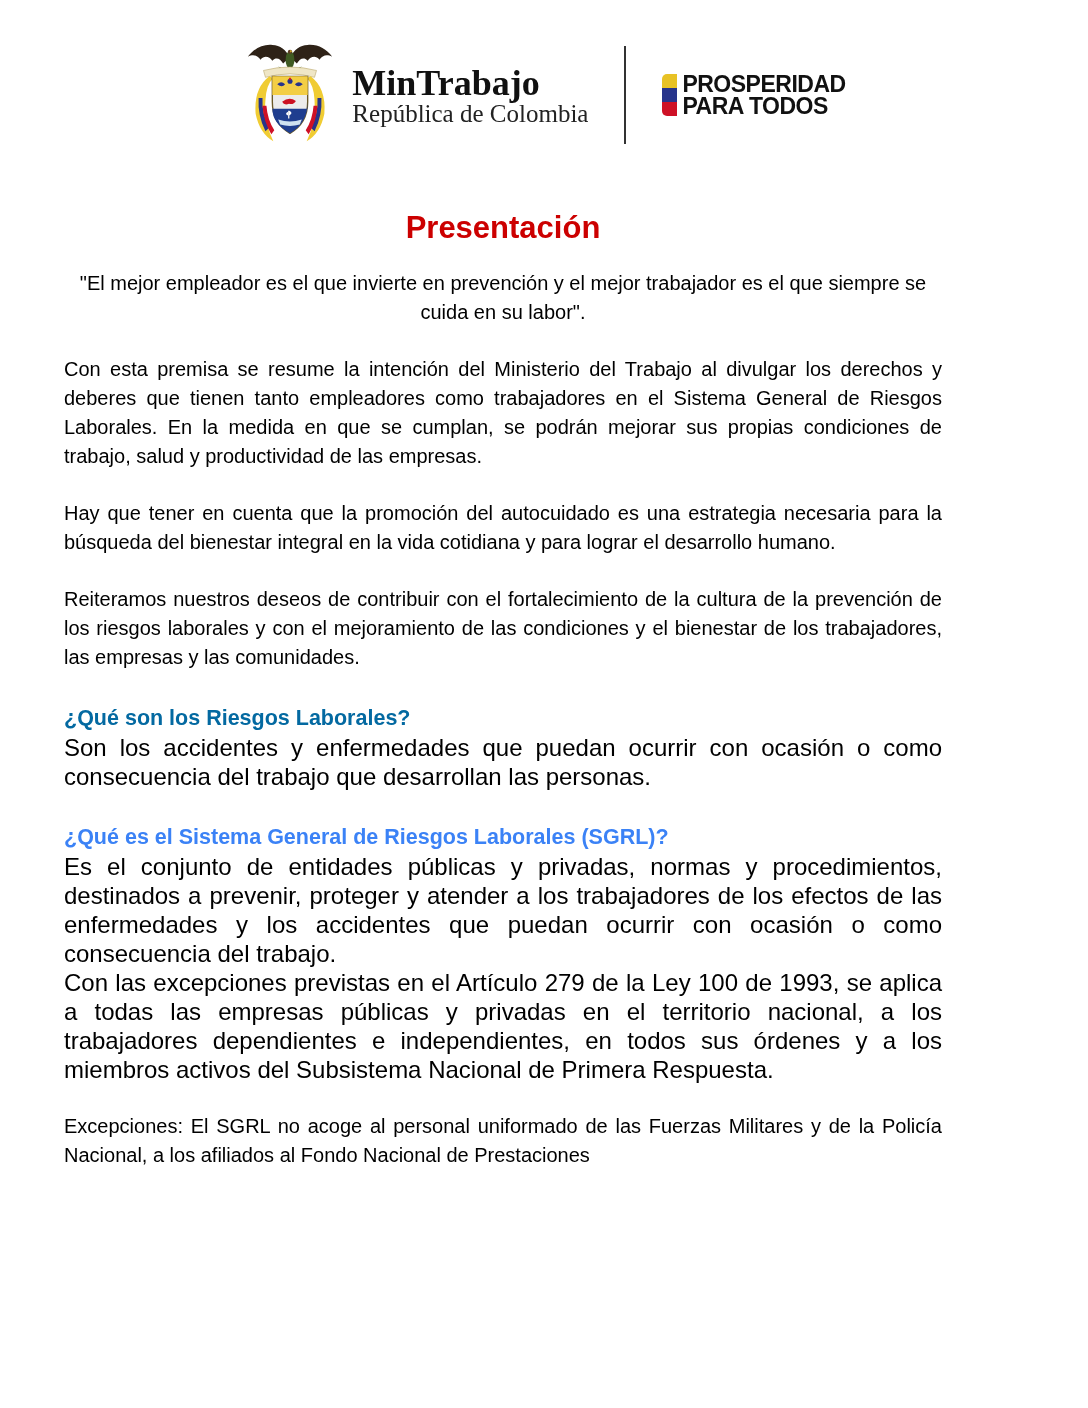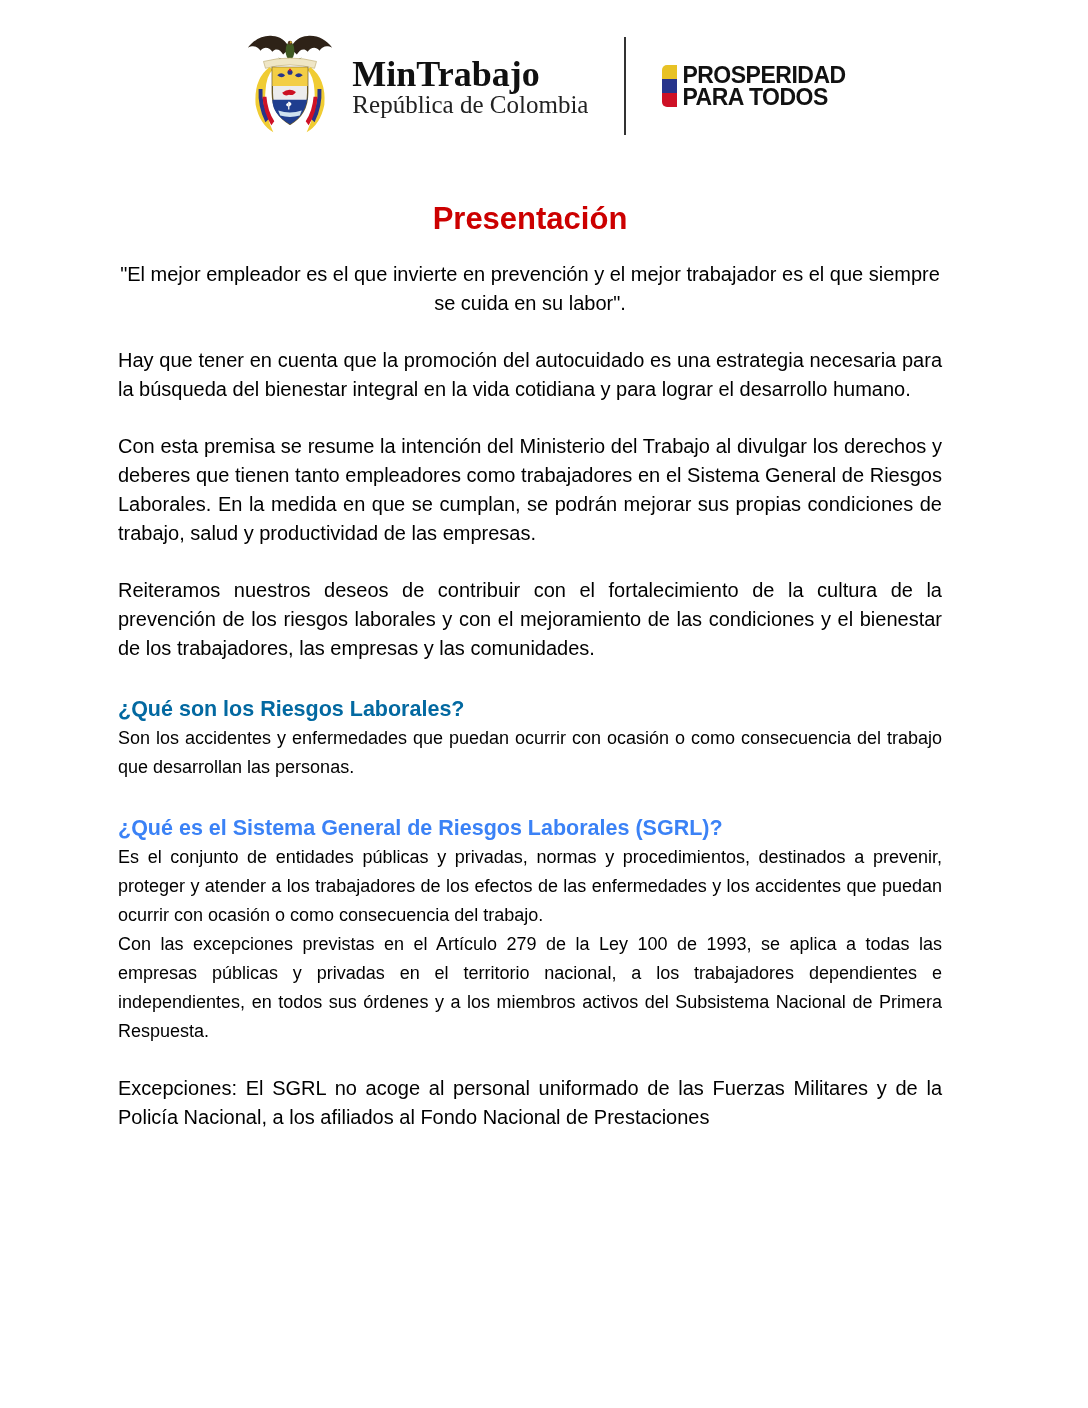--- a/index.html
+++ b/index.html
@@ -4,21 +4,21 @@
 <title>Documento</title>
 <style>
   * { margin: 0; padding: 0; box-sizing: border-box; }
   html, body { background: #ffffff; }
   body { font-family: "Liberation Sans", sans-serif; color: #000; }
 
   .page {
     position: relative;
     width: 1088px;
     height: 1196px;
-    margin: 3px auto;
+    margin: 12px auto;
     background: #ffffff;
     overflow: hidden;
   }
 
   
   .letterhead {
     display: flex;
     align-items: center;
     justify-content: center;
     padding-top: 24px;
@@ -69,21 +69,21 @@
     font-weight: bold;
     font-size: 23px;
     line-height: 20.5px;
     color: #111;
     letter-spacing: -0.5px;
     transform: scaleY(1.05);
   }
 
   
   .doc {
-    padding: 0 146px 0 118px;
+    padding: 0 146px 0 64px;
   }
   .doc-title {
     margin-top: 56px;
     text-align: center;
     font-size: 31px;
     font-weight: bold;
   }
   .quote {
     margin-top: 23px;
     text-align: center;
@@ -97,21 +97,21 @@
     text-align: justify;
   }
   .section-heading {
     margin-top: 32px;
     font-size: 21.5px;
     line-height: 29px;
     font-weight: bold;
   }
   .section-body {
     margin-top: 0;
-    font-size: 18px;
+    font-size: 24px;
     line-height: 29px;
     text-align: justify;
   }
   .bold-lead { font-weight: normal; }
 </style>
 </head>
 <body>
 
 <div class="page">
 
@@ -175,22 +175,22 @@
         <div>PARA TODOS</div>
       </div>
     </div>
   </header>
 
   <main class="doc">
     <h1 class="doc-title" style="color:#CC0000">Presentación</h1>
 
     <p class="quote">"El mejor empleador es el que invierte en prevención y el mejor trabajador es el que siempre se cuida en su labor".</p>
 
+    <p class="para">Con esta premisa se resume la intención del Ministerio del Trabajo al divulgar los derechos y deberes que tienen tanto empleadores como trabajadores en el Sistema General de Riesgos Laborales. En la medida en que se cumplan, se podrán mejorar sus propias condiciones de trabajo, salud y productividad de las empresas.</p>
     <p class="para">Hay que tener en cuenta que la promoción del autocuidado es una estrategia necesaria para la búsqueda del bienestar integral en la vida cotidiana y para lograr el desarrollo humano.</p>
-    <p class="para">Con esta premisa se resume la intención del Ministerio del Trabajo al divulgar los derechos y deberes que tienen tanto empleadores como trabajadores en el Sistema General de Riesgos Laborales. En la medida en que se cumplan, se podrán mejorar sus propias condiciones de trabajo, salud y productividad de las empresas.</p>
     <p class="para">Reiteramos nuestros deseos de contribuir con el fortalecimiento de la cultura de la prevención de los riesgos laborales y con el mejoramiento de las condiciones y el bienestar de los trabajadores, las empresas y las comunidades.</p>
 
     <section>
       <h2 class="section-heading" style="color:#0369a1">¿Qué son los Riesgos Laborales?</h2>
       <p class="section-body">Son los accidentes y enfermedades que puedan ocurrir con ocasión o como consecuencia del trabajo que desarrollan las personas.</p>
     </section>
 
     <section>
       <h2 class="section-heading" style="color:#3b82f6">¿Qué es el Sistema General de Riesgos Laborales (SGRL)?</h2>
       <p class="section-body">Es el conjunto de entidades públicas y privadas, normas y procedimientos, destinados a prevenir, proteger y atender a los trabajadores de los efectos de las enfermedades y los accidentes que puedan ocurrir con ocasión o como consecuencia del trabajo.</p>

